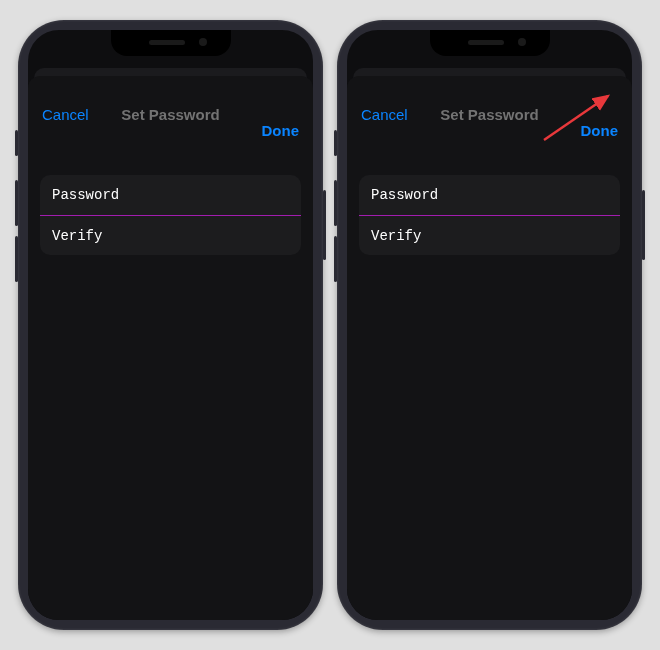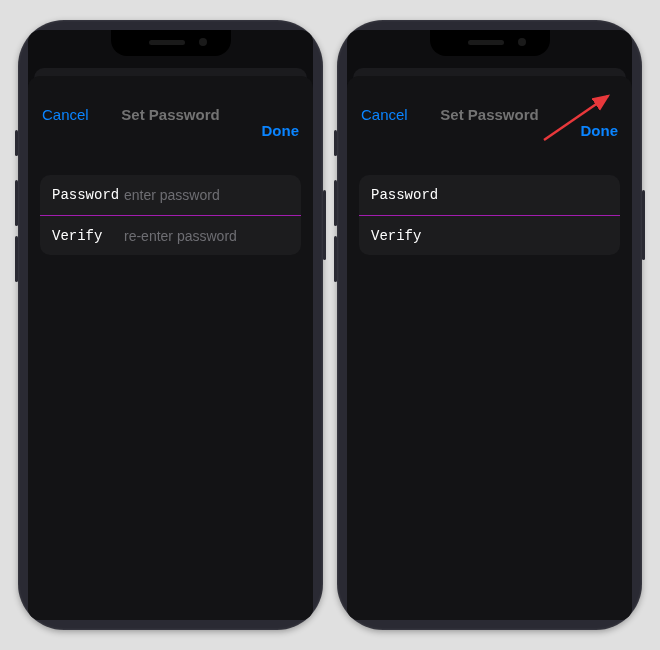--- a/index.html
+++ b/index.html
@@ -29,21 +29,21 @@
       border-radius: 2px;
     }
     .side-left-1 { left: -3px; top: 110px; width: 3px; height: 26px; }
     .side-left-2 { left: -3px; top: 160px; width: 3px; height: 46px; }
     .side-left-3 { left: -3px; top: 216px; width: 3px; height: 46px; }
     .side-right { right: -3px; top: 170px; width: 3px; height: 70px; }
     .screen {
       width: 100%;
       height: 100%;
       background: #0e0e10;
-      border-radius: 12px;
+      border-radius: 31px;
       overflow: hidden;
       position: relative;
     }
     .notch {
       position: absolute;
       top: 0;
       left: 50%;
       transform: translateX(-50%);
       width: 120px;
       height: 26px;
@@ -161,25 +161,23 @@
     <div class="sheet-bg"></div>
     <div class="sheet">
       <div class="navbar">
         <div class="nav-link">Cancel</div>
         <div class="nav-title">Set Password</div>
         <div class="nav-link right">Done</div>
       </div>
       <div class="form">
         <div class="row">
           <div class="row-label">Password</div>
-          <input type="password" class="row-input" placeholder="enter password" style="">
         </div>
         <div class="row">
           <div class="row-label">Verify</div>
-          <input type="password" class="row-input" placeholder="re-enter password" style="">
         </div>
       </div>
     </div>
   </div>
 </div>
 
 <div class="phone">
   <div class="side-btn side-left-1"></div>
   <div class="side-btn side-left-2"></div>
   <div class="side-btn side-left-3"></div>

